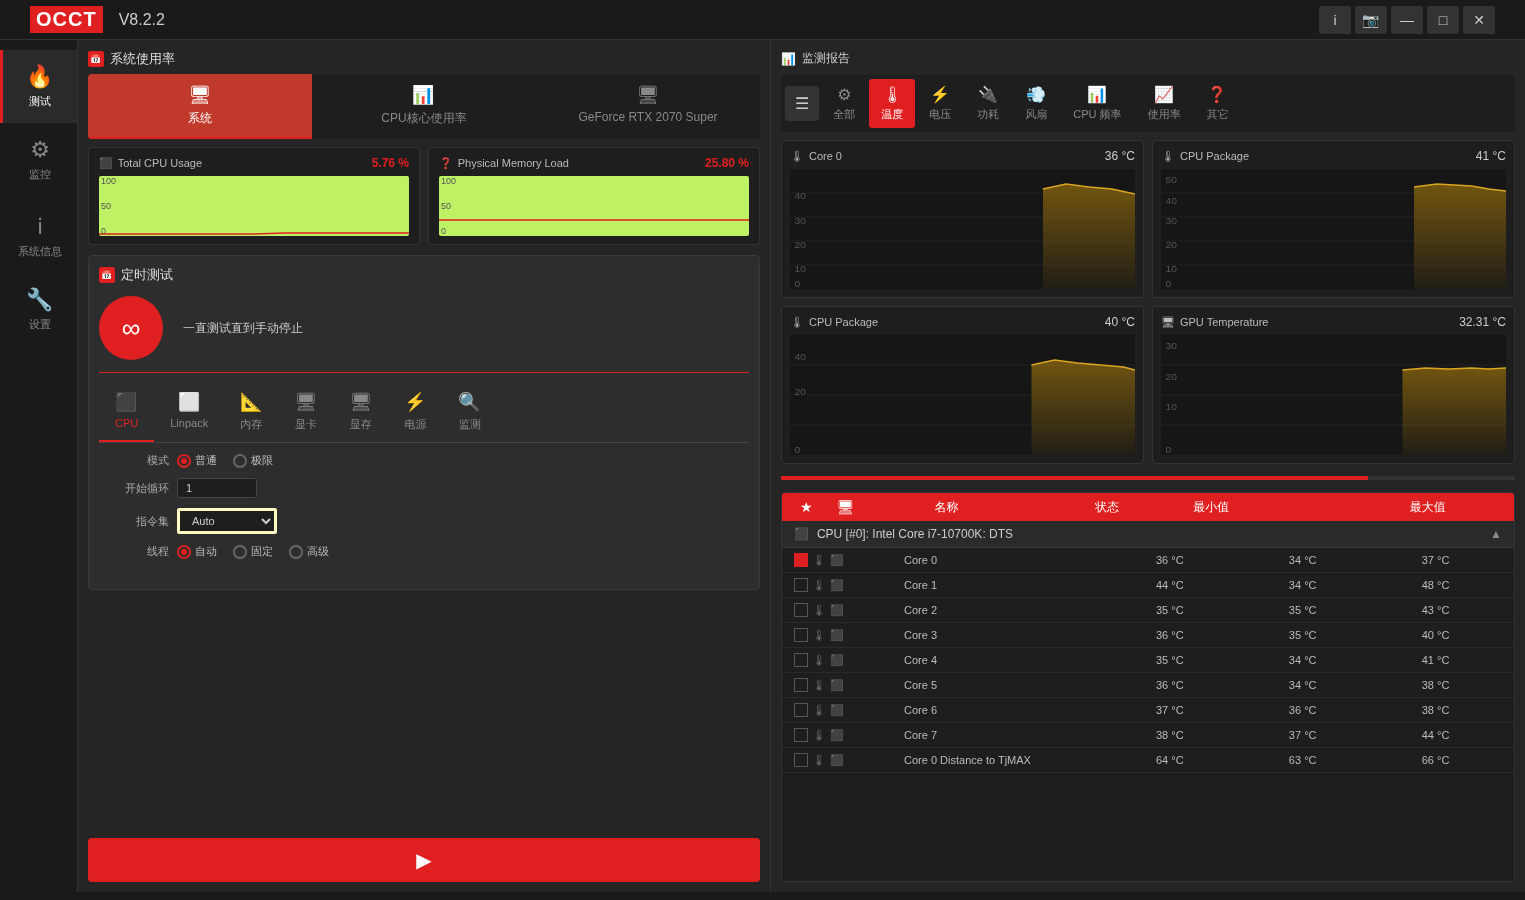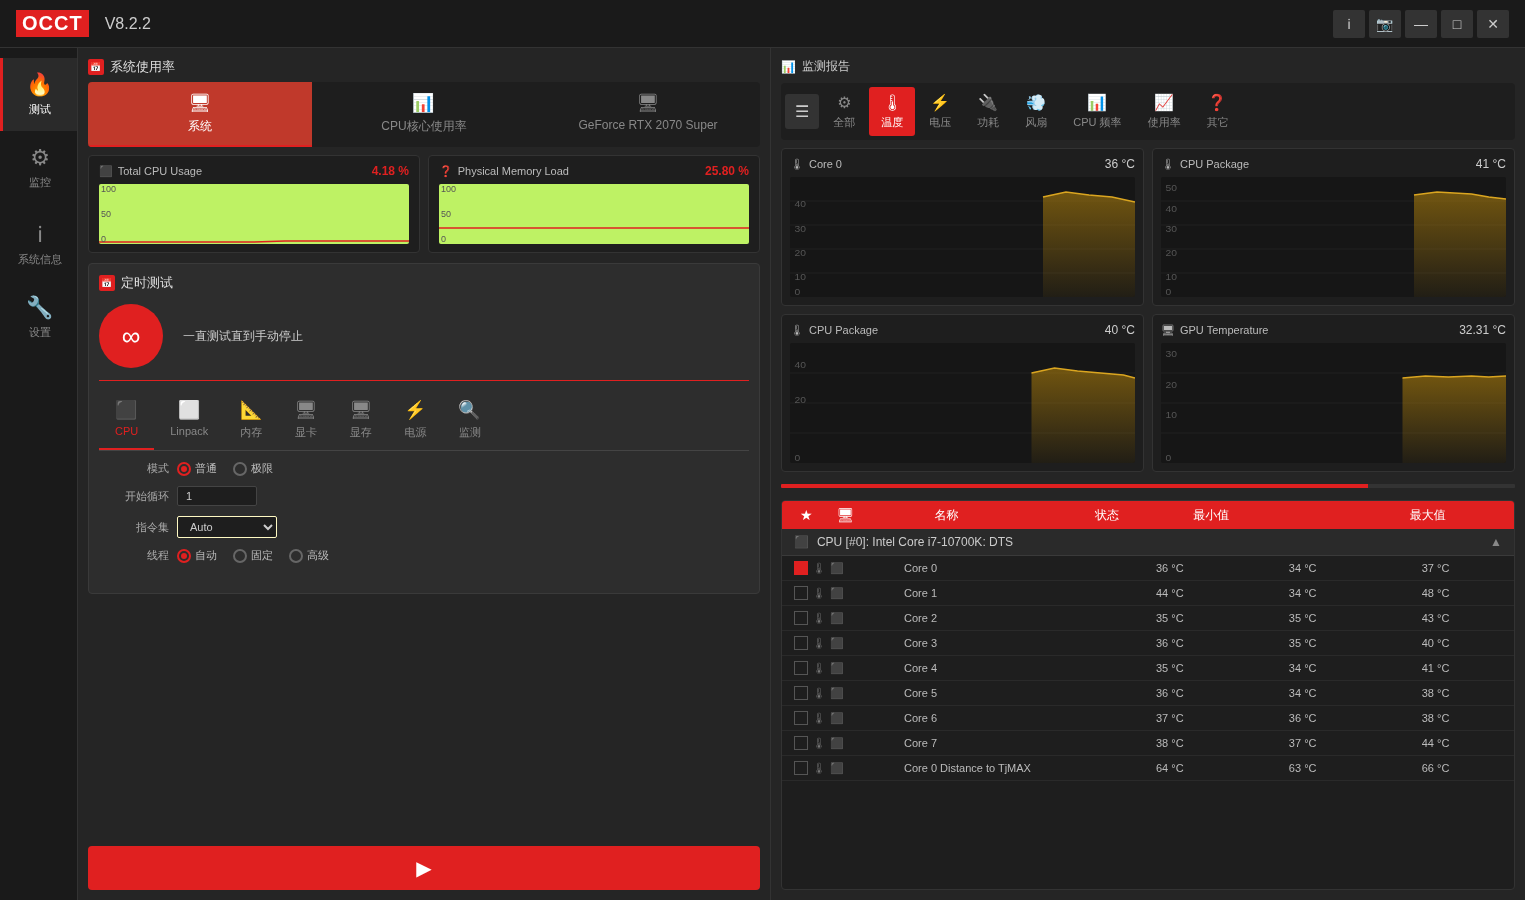--- a/index.html
+++ b/index.html
@@ -8,24 +8,24 @@
       font-family: 'Segoe UI', Arial, sans-serif;
       font-size: 12px;
       color: #ccc;
       width: 1525px;
       height: 900px;
       overflow: hidden;
     }
     
     #titlebar {
       background: #1a1a1a;
-      height: 48px;
-      display: flex;
-      align-items: center;
-      padding: 0 16px;
+      height: 40px;
+      display: flex;
+      align-items: center;
+      padding: 0 30px;
       border-bottom: 1px solid #333;
     }
     #titlebar .logo {
       display: flex;
       align-items: center;
       gap: 8px;
     }
     #titlebar .logo-box {
       background: #e02020;
       color: white;
@@ -322,21 +322,21 @@
       background: #1e1e1e;
       border: 1px solid #444;
       color: #ccc;
       padding: 3px 8px;
       border-radius: 2px;
       font-size: 11px;
       width: 80px;
     }
     .form-select {
       background: #1e1e1e;
-      border: 1px solid #fef9c3;
+      border: 3px solid #fef9c3;
       color: #ccc;
       padding: 3px 8px;
       border-radius: 2px;
       font-size: 11px;
       width: 100px;
     }
 
     
     .start-btn {
       background: #e02020;
@@ -567,21 +567,21 @@
 
         <div class="stats-row">
 
           <div class="stat-box">
             <div class="stat-box-header">
               <div class="stat-box-title">
                 <span style="color:#888">⬛</span>
                 <span>Total CPU Usage</span>
               </div>
               <div>
-                <span style="color:#e02020;font-weight:bold">4.18</span>
+                <span style="color:#e02020;font-weight:bold">5.76</span>
                 <span style="color:#e02020;font-weight:bold"> %</span>
               </div>
             </div>
             <div class="mini-chart">
               <div class="chart-labels">
                 <span>100</span>
                 <span>50</span>
                 <span>0</span>
               </div>
               <svg viewBox="0 0 200 60" preserveAspectRatio="none">

